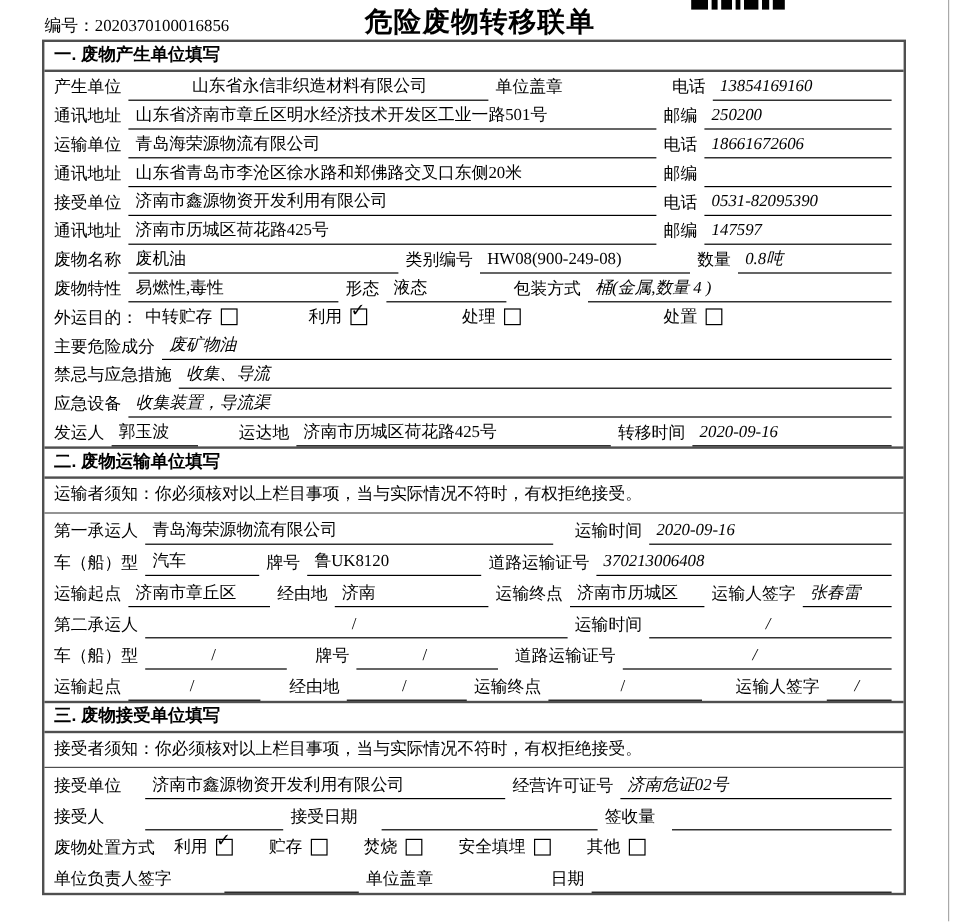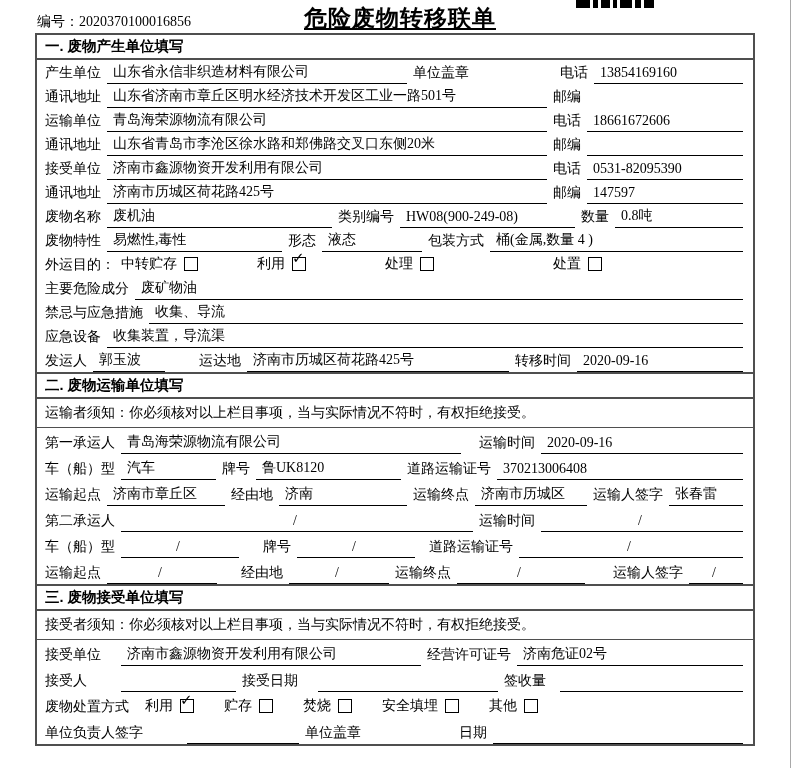--- a/index.html
+++ b/index.html
@@ -6,21 +6,21 @@
   body{
     width:796px;height:768px;background:#ffffff;position:relative;overflow:hidden;
     font-family:"Liberation Serif","DejaVu Serif",serif;color:#000;font-size:14px;
   }
   .page-edge{position:absolute;left:790px;top:0;width:1px;height:768px;background:#a9a9a9;}
   
   .hdr{position:relative;height:40px;}
   .doc-number{position:absolute;left:37px;top:13px;font-size:14px;white-space:nowrap;}
   .doc-title{
     position:absolute;left:120px;width:560px;top:3px;text-align:center;
-    font-size:23px;font-weight:900;font-family:"Liberation Sans","DejaVu Sans",sans-serif;letter-spacing:1px;text-decoration:underline;
+    font-size:23px;font-weight:900;font-family:"Liberation Sans","DejaVu Sans",sans-serif;letter-spacing:1px;
   }
   .qr{position:absolute;left:576px;top:0;height:8px;display:flex;gap:3px;align-items:flex-start;}
   .qr div{background:#000;height:8px;}
   
   .form-table{
     position:absolute;left:35px;top:33px;width:720px;box-sizing:border-box;
     border:2px solid #4f4f4f;background:#fff;
   }
   .section{border-top:2px solid #4f4f4f;}
   .section:first-child{border-top:none;}
@@ -30,21 +30,21 @@
   }
   .notice-row{padding:4px 8px 5px 8px;border-bottom:1px solid #4f4f4f;height:19px;line-height:19px;}
   .row{display:flex;align-items:flex-end;padding:0 8px;box-sizing:border-box;}
   .sec-a .row{height:24px;}
   .sec-b .row{height:26px;}
   .lbl{white-space:nowrap;padding-bottom:2px;margin-right:6px;flex:0 0 auto;}
   .val{
     border-bottom:1px solid #000;white-space:nowrap;overflow:hidden;
     padding:0 4px 2px 6px;box-sizing:border-box;flex:0 0 auto;margin-right:6px;
   }
-  .val.fill{flex:1 1 auto;margin-right:2px;}
+  .val.fill{flex:1 1 auto;margin-right:2px;font-style:italic;}
   .val.ctr{text-align:center;padding-left:0;}
   .sp{flex:0 0 auto;height:1px;}
   .chk{display:flex;align-items:center;margin-right:4px;padding-bottom:3px;flex:0 0 auto;}
   .cb{display:inline-block;width:12px;height:12px;border:1px solid #000;margin-left:7px;position:relative;flex:0 0 auto;}
   .cb .ck{
     position:absolute;left:-1px;top:-7px;font-size:15px;font-weight:bold;
     font-family:"DejaVu Sans","Liberation Sans",sans-serif;line-height:1;
   }
   .print-time{position:absolute;left:37px;top:735px;white-space:nowrap;margin-top:32px;}
 </style>
@@ -65,30 +65,31 @@
       <div style="width:6px"></div>
     <div style="width:10px"></div>
   </div>
 </div>
 
 <div class="form-table" id="form-table">
     <div class="section sec-a">
       <div class="sec-header">一. 废物产生单位填写</div>
       <div class="row">
         <span class="lbl">产生单位</span>
-        <span class="val" style="width: 300px;">山东省永信非织造材料有限公司</span>
+        <span class="val" style="width: 300px; text-align: center;">山东省永信非织造材料有限公司</span>
         <span class="lbl">单位盖章</span>
         <span class="sp" style="width: 85px;"></span>
         <span class="lbl">电话</span>
         <span class="val fill">13854169160</span>
       </div>
       <div class="row">
         <span class="lbl">通讯地址</span>
         <span class="val" style="width: 440px; margin-top: 20px;">山东省济南市章丘区明水经济技术开发区工业一路501号</span>
         <span class="lbl">邮编</span>
+        <span class="val fill">250200</span>
       </div>
       <div class="row">
         <span class="lbl">运输单位</span>
         <span class="val" style="width: 440px;">青岛海荣源物流有限公司</span>
         <span class="lbl">电话</span>
         <span class="val fill">18661672606</span>
       </div>
       <div class="row">
         <span class="lbl">通讯地址</span>
         <span class="val" style="width: 440px;">山东省青岛市李沧区徐水路和郑佛路交叉口东侧20米</span>

